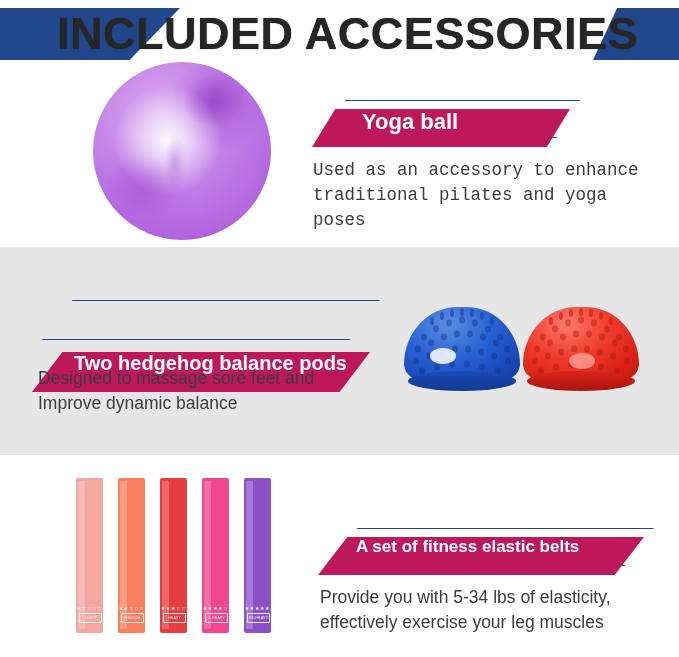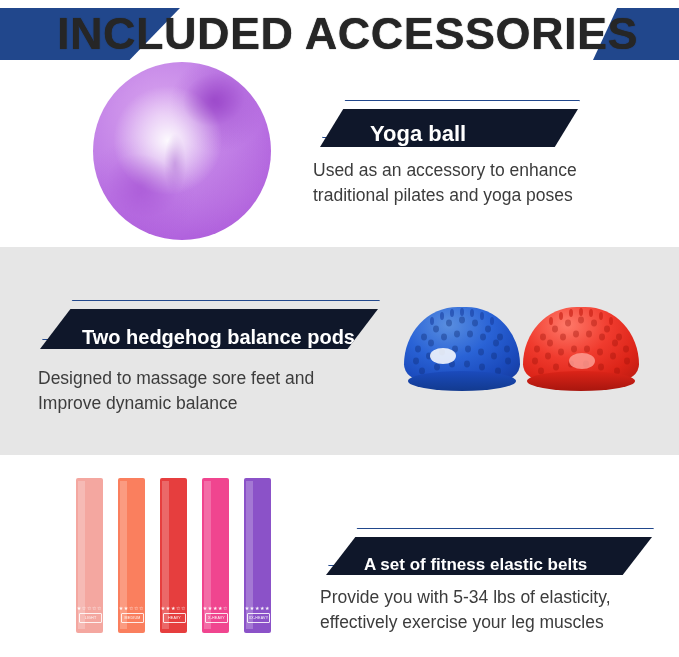--- a/index.html
+++ b/index.html
@@ -43,25 +43,25 @@
   
   .banner{position:absolute;}
   .banner .ghost{
     position:absolute;left:10px;top:0;width:100%;height:100%;
     border:1.6px solid #21478c;
     -webkit-clip-path:polygon(9% 0,100% 0,91% 100%,0 100%);
     clip-path:polygon(9% 0,100% 0,91% 100%,0 100%);
     box-sizing:border-box;
   }
   .banner .solid{
-    position:absolute;left:8px;top:9px;width:100%;height:100%;
-    background:#0f172a;
+    position:absolute;left:0;top:9px;width:100%;height:100%;
+    background:#be185d;
     -webkit-clip-path:polygon(9% 0,100% 0,91% 100%,0 100%);
     clip-path:polygon(9% 0,100% 0,91% 100%,0 100%);
-    display:flex;align-items:flex-end;
+    display:flex;align-items:flex-start;
     box-sizing:border-box;
   }
   .banner .solid span{
     color:#ffffff;font-weight:bold;white-space:nowrap;
   }
 
   .desc{
     position:absolute;color:#3c3c3c;font-size:17.5px;line-height:25px;
     white-space:pre-line;
   }
@@ -165,29 +165,29 @@
       <div class="seam"></div>
     </div>
 
     <div class="banner" style="left:312px;top:100px;width:258px;height:38px;">
       <div class="ghost"></div>
       <div class="solid" style="padding-left:50px;">
         <span style="font-size:22px;">Yoga ball</span>
       </div>
     </div>
 
-    <div class="desc" style="left:313px;top:158px;width:330px;">Used as an accessory to enhance
+    <div class="desc" style="left:313px;top:158px;width:330px;font-family:Liberation Mono, monospace;">Used as an accessory to enhance
 traditional pilates and yoga poses</div>
   </div>
 
   <div>
 
     <div class="banner" style="left:32px;top:300px;width:338px;height:40px;">
       <div class="ghost"></div>
-      <div class="solid" style="padding-left:42px;">
+      <div class="solid" style="padding-left:42px;margin-top:43px;">
         <span style="font-size:20px;">Two hedgehog balance pods</span>
       </div>
     </div>
 
     <div class="desc" style="left:38px;top:366px;width:340px;">Designed to massage sore feet and
 Improve dynamic balance</div>
 
     <div class="pod pod-blue" style="left:404px;top:307px;">
       <div class="dome">
         <svg class="spikes" viewBox="0 0 116 74" preserveAspectRatio="none">

